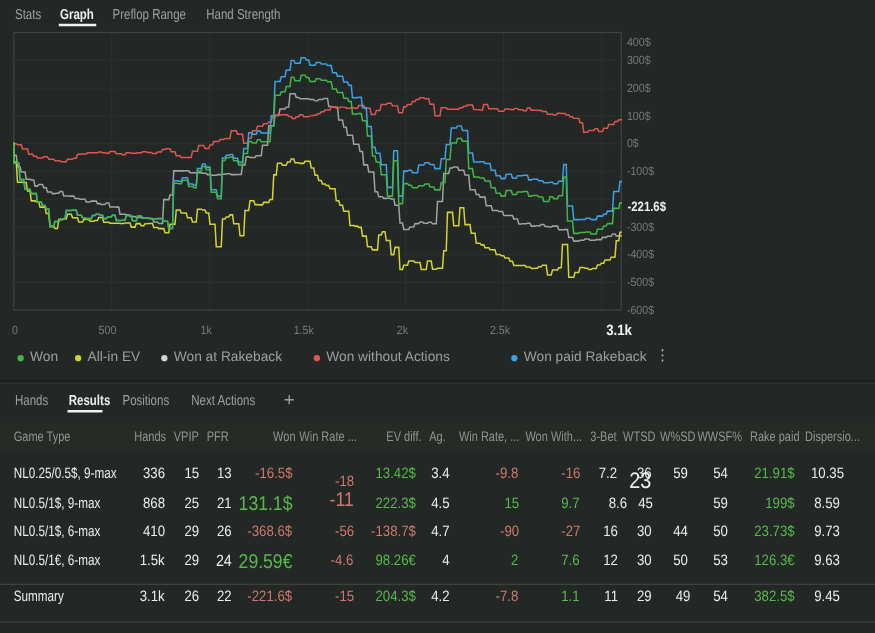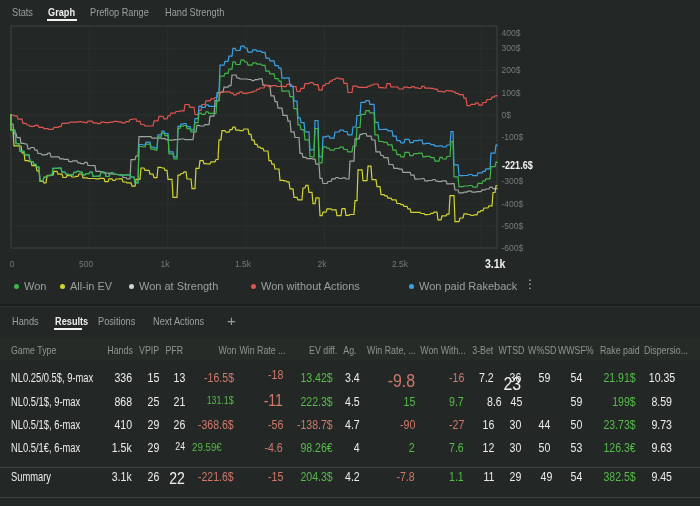--- a/index.html
+++ b/index.html
@@ -58,21 +58,21 @@
     <text transform="translate(243 267) scale(0.9 1)" fill="#767b78" font-size="9.5" text-anchor="middle">1.5k</text>
     <text transform="translate(322 267) scale(0.9 1)" fill="#767b78" font-size="9.5" text-anchor="middle">2k</text>
     <text transform="translate(400 267) scale(0.9 1)" fill="#767b78" font-size="9.5" text-anchor="middle">2.5k</text>
     <text transform="translate(505.5 268) scale(0.88 1)" fill="#f0f2f1" font-size="12" font-weight="bold" text-anchor="end">3.1k</text>
 </svg>
 <div class="abs" style="left:14px;top:284px;width:5px;height:5px;border-radius:50%;background:#41b549"></div>
 <div class="abs g" style="left:24px;top:280px;font-size:11px">Won</div>
 <div class="abs" style="left:60px;top:284px;width:5px;height:5px;border-radius:50%;background:#d3d431"></div>
 <div class="abs g" style="left:70px;top:280px;font-size:11px">All-in EV</div>
 <div class="abs" style="left:129px;top:284px;width:5px;height:5px;border-radius:50%;background:#d2d6d3"></div>
-<div class="abs g" style="left:139px;top:280px;font-size:11px">Won at Strength</div>
+<div class="abs g" style="left:139px;top:280px;font-size:11px">Won at Rakeback</div>
 <div class="abs" style="left:251px;top:284px;width:5px;height:5px;border-radius:50%;background:#e05550"></div>
 <div class="abs g" style="left:261px;top:280px;font-size:11px">Won without Actions</div>
 <div class="abs" style="left:409px;top:284px;width:5px;height:5px;border-radius:50%;background:#3ba2e8"></div>
 <div class="abs g" style="left:419px;top:280px;font-size:11px">Won paid Rakeback</div>
 <div class="abs" style="left:524px;top:277px;font-size:12px;color:#b5bab7">⋮</div>
 <div class="abs" style="left:0;top:304px;width:700px;height:2px;background:#1b1f1d"></div>
 <div class="abs" style="left:0;top:306px;width:700px;height:1px;background:#2e3330"></div>
 <div class="abs g" style="left:12px;top:315px;font-size:11.5px"><span class="sqL">Hands</span></div>
 <div class="abs w" style="left:55px;top:315px;font-size:11.5px;font-weight:bold"><span class="sqL">Results</span></div>
 <div class="abs" style="left:54px;top:328px;width:28px;height:2px;background:#f2f3f2"></div>
@@ -94,36 +94,36 @@
 <div class="abs num" style="left:434px;width:90px;top:344px;font-size:11px;color:#8f9591"><span style="transform:scale(0.8,1);transform-origin:right top;display:inline-block">WTSD</span></div>
 <div class="abs num" style="left:466px;width:90px;top:344px;font-size:11px;color:#8f9591"><span style="transform:scale(0.8,1);transform-origin:right top;display:inline-block">W%SD</span></div>
 <div class="abs num" style="left:504px;width:90px;top:344px;font-size:11px;color:#8f9591"><span style="transform:scale(0.8,1);transform-origin:right top;display:inline-block">WWSF%</span></div>
 <div class="abs" style="left:600px;top:344px;font-size:11px;color:#8f9591"><span class="sqL">Rake paid</span></div>
 <div class="abs" style="left:644px;top:344px;font-size:11px;color:#8f9591"><span class="sqL">Dispersio...</span></div>
 <div class="abs w" style="left:11px;top:371px;font-size:12px"><span style="transform:scale(0.78,1);transform-origin:left top;display:inline-block">NL0.25/0.5$, 9-max</span></div>
 <div class="abs num w" style="left:42px;width:90px;top:371px;font-size:12px"><span style="transform:scale(0.88,1);transform-origin:right top;display:inline-block">336</span></div>
 <div class="abs num w" style="left:69px;width:90px;top:371px;font-size:12px"><span style="transform:scale(0.88,1);transform-origin:right top;display:inline-block">15</span></div>
 <div class="abs num w" style="left:95px;width:90px;top:371px;font-size:12px"><span style="transform:scale(0.88,1);transform-origin:right top;display:inline-block">13</span></div>
 <div class="abs num red" style="left:144px;width:90px;top:371px;font-size:12px"><span style="transform:scale(0.88,1);transform-origin:right top;display:inline-block">-16.5$</span></div>
-<div class="abs num red" style="left:193px;width:90px;top:368px;font-size:12px"><span style="transform:scale(0.88,1);transform-origin:right top;display:inline-block">-18</span></div>
+<div class="abs num red" style="left:193px;width:90px;top:378px;font-size:12px"><span style="transform:scale(0.88,1);transform-origin:right top;display:inline-block">-18</span></div>
 <div class="abs num grn" style="left:243px;width:90px;top:371px;font-size:12px"><span style="transform:scale(0.88,1);transform-origin:right top;display:inline-block">13.42$</span></div>
 <div class="abs num w" style="left:270px;width:90px;top:371px;font-size:12px"><span style="transform:scale(0.88,1);transform-origin:right top;display:inline-block">3.4</span></div>
-<div class="abs num red" style="left:325px;width:90px;top:371px;font-size:18px"><span style="transform:scale(0.88,1);transform-origin:right top;display:inline-block">-9.8</span></div>
+<div class="abs num red" style="left:325px;width:90px;top:371px;font-size:12px"><span style="transform:scale(0.88,1);transform-origin:right top;display:inline-block">-9.8</span></div>
 <div class="abs num red" style="left:374px;width:90px;top:371px;font-size:12px"><span style="transform:scale(0.88,1);transform-origin:right top;display:inline-block">-16</span></div>
 <div class="abs num w" style="left:404px;width:90px;top:371px;font-size:12px"><span style="transform:scale(0.88,1);transform-origin:right top;display:inline-block">7.2</span></div>
 <div class="abs num w" style="left:431px;width:90px;top:371px;font-size:12px"><span style="transform:scale(0.88,1);transform-origin:right top;display:inline-block">36</span></div>
 <div class="abs num w" style="left:460px;width:90px;top:371px;font-size:12px"><span style="transform:scale(0.88,1);transform-origin:right top;display:inline-block">59</span></div>
 <div class="abs num w" style="left:492px;width:90px;top:371px;font-size:12px"><span style="transform:scale(0.88,1);transform-origin:right top;display:inline-block">54</span></div>
 <div class="abs num grn" style="left:546px;width:90px;top:371px;font-size:12px"><span style="transform:scale(0.88,1);transform-origin:right top;display:inline-block">21.91$</span></div>
 <div class="abs w" style="left:617px;width:90px;top:371px;font-size:12px;text-align:center"><span style="transform:scale(0.88,1);transform-origin:center top;display:inline-block">10.35</span></div>
 <div class="abs w" style="left:11px;top:394.5px;font-size:12px"><span style="transform:scale(0.78,1);transform-origin:left top;display:inline-block">NL0.5/1$, 9-max</span></div>
 <div class="abs num w" style="left:42px;width:90px;top:394.5px;font-size:12px"><span style="transform:scale(0.88,1);transform-origin:right top;display:inline-block">868</span></div>
 <div class="abs num w" style="left:69px;width:90px;top:394.5px;font-size:12px"><span style="transform:scale(0.88,1);transform-origin:right top;display:inline-block">25</span></div>
 <div class="abs num w" style="left:95px;width:90px;top:394.5px;font-size:12px"><span style="transform:scale(0.88,1);transform-origin:right top;display:inline-block">21</span></div>
-<div class="abs num grn" style="left:144px;width:90px;top:394.5px;font-size:10px"><span style="transform:scale(0.88,1);transform-origin:right top;display:inline-block">131.1$</span></div>
+<div class="abs num grn" style="left:144px;width:90px;top:394.5px;font-size:16px"><span style="transform:scale(0.88,1);transform-origin:right top;display:inline-block">131.1$</span></div>
 <div class="abs num red" style="left:193px;width:90px;top:392px;font-size:16px"><span style="transform:scale(0.88,1);transform-origin:right top;display:inline-block">-11</span></div>
 <div class="abs num grn" style="left:243px;width:90px;top:394.5px;font-size:12px"><span style="transform:scale(0.88,1);transform-origin:right top;display:inline-block">222.3$</span></div>
 <div class="abs num w" style="left:270px;width:90px;top:394.5px;font-size:12px"><span style="transform:scale(0.88,1);transform-origin:right top;display:inline-block">4.5</span></div>
 <div class="abs num grn" style="left:325px;width:90px;top:394.5px;font-size:12px"><span style="transform:scale(0.88,1);transform-origin:right top;display:inline-block">15</span></div>
 <div class="abs num grn" style="left:374px;width:90px;top:394.5px;font-size:12px"><span style="transform:scale(0.88,1);transform-origin:right top;display:inline-block">9.7</span></div>
 <div class="abs num w" style="left:412px;width:90px;top:394.5px;font-size:12px"><span style="transform:scale(0.88,1);transform-origin:right top;display:inline-block">8.6</span></div>
 <div class="abs num w" style="left:431px;width:90px;top:374px;font-size:18px"><span style="transform:scale(0.88,1);transform-origin:right top;display:inline-block">23</span></div>
 <div class="abs num w" style="left:432px;width:90px;top:394.5px;font-size:12px"><span style="transform:scale(0.88,1);transform-origin:right top;display:inline-block">45</span></div>
 <div class="abs num w" style="left:492px;width:90px;top:394.5px;font-size:12px"><span style="transform:scale(0.88,1);transform-origin:right top;display:inline-block">59</span></div>
 <div class="abs num grn" style="left:546px;width:90px;top:394.5px;font-size:12px"><span style="transform:scale(0.88,1);transform-origin:right top;display:inline-block">199$</span></div>
@@ -140,37 +140,37 @@
 <div class="abs num red" style="left:374px;width:90px;top:417.5px;font-size:12px"><span style="transform:scale(0.88,1);transform-origin:right top;display:inline-block">-27</span></div>
 <div class="abs num w" style="left:404px;width:90px;top:417.5px;font-size:12px"><span style="transform:scale(0.88,1);transform-origin:right top;display:inline-block">16</span></div>
 <div class="abs num w" style="left:431px;width:90px;top:417.5px;font-size:12px"><span style="transform:scale(0.88,1);transform-origin:right top;display:inline-block">30</span></div>
 <div class="abs num w" style="left:460px;width:90px;top:417.5px;font-size:12px"><span style="transform:scale(0.88,1);transform-origin:right top;display:inline-block">44</span></div>
 <div class="abs num w" style="left:492px;width:90px;top:417.5px;font-size:12px"><span style="transform:scale(0.88,1);transform-origin:right top;display:inline-block">50</span></div>
 <div class="abs num grn" style="left:546px;width:90px;top:417.5px;font-size:12px"><span style="transform:scale(0.88,1);transform-origin:right top;display:inline-block">23.73$</span></div>
 <div class="abs w" style="left:617px;width:90px;top:417.5px;font-size:12px;text-align:center"><span style="transform:scale(0.88,1);transform-origin:center top;display:inline-block">9.73</span></div>
 <div class="abs w" style="left:11px;top:440.5px;font-size:12px"><span style="transform:scale(0.78,1);transform-origin:left top;display:inline-block">NL0.5/1€, 6-max</span></div>
 <div class="abs num w" style="left:42px;width:90px;top:440.5px;font-size:12px"><span style="transform:scale(0.88,1);transform-origin:right top;display:inline-block">1.5k</span></div>
 <div class="abs num w" style="left:69px;width:90px;top:440.5px;font-size:12px"><span style="transform:scale(0.88,1);transform-origin:right top;display:inline-block">29</span></div>
-<div class="abs num w" style="left:95px;width:90px;top:440.5px;font-size:10px"><span style="transform:scale(0.88,1);transform-origin:right top;display:inline-block">24</span></div>
-<div class="abs num grn" style="left:132px;width:90px;top:440.5px;font-size:11px"><span style="transform:scale(0.88,1);transform-origin:right top;display:inline-block">29.59€</span></div>
+<div class="abs num w" style="left:95px;width:90px;top:440.5px;font-size:13px"><span style="transform:scale(0.88,1);transform-origin:right top;display:inline-block">24</span></div>
+<div class="abs num grn" style="left:144px;width:90px;top:440.5px;font-size:16px"><span style="transform:scale(0.88,1);transform-origin:right top;display:inline-block">29.59€</span></div>
 <div class="abs num red" style="left:193px;width:90px;top:440.5px;font-size:12px"><span style="transform:scale(0.88,1);transform-origin:right top;display:inline-block">-4.6</span></div>
 <div class="abs num grn" style="left:243px;width:90px;top:440.5px;font-size:12px"><span style="transform:scale(0.88,1);transform-origin:right top;display:inline-block">98.26€</span></div>
 <div class="abs num w" style="left:270px;width:90px;top:440.5px;font-size:12px"><span style="transform:scale(0.88,1);transform-origin:right top;display:inline-block">4</span></div>
 <div class="abs num grn" style="left:325px;width:90px;top:440.5px;font-size:12px"><span style="transform:scale(0.88,1);transform-origin:right top;display:inline-block">2</span></div>
 <div class="abs num grn" style="left:374px;width:90px;top:440.5px;font-size:12px"><span style="transform:scale(0.88,1);transform-origin:right top;display:inline-block">7.6</span></div>
 <div class="abs num w" style="left:404px;width:90px;top:440.5px;font-size:12px"><span style="transform:scale(0.88,1);transform-origin:right top;display:inline-block">12</span></div>
 <div class="abs num w" style="left:431px;width:90px;top:440.5px;font-size:12px"><span style="transform:scale(0.88,1);transform-origin:right top;display:inline-block">30</span></div>
 <div class="abs num w" style="left:460px;width:90px;top:440.5px;font-size:12px"><span style="transform:scale(0.88,1);transform-origin:right top;display:inline-block">50</span></div>
 <div class="abs num w" style="left:492px;width:90px;top:440.5px;font-size:12px"><span style="transform:scale(0.88,1);transform-origin:right top;display:inline-block">53</span></div>
 <div class="abs num grn" style="left:546px;width:90px;top:440.5px;font-size:12px"><span style="transform:scale(0.88,1);transform-origin:right top;display:inline-block">126.3€</span></div>
 <div class="abs w" style="left:617px;width:90px;top:440.5px;font-size:12px;text-align:center"><span style="transform:scale(0.88,1);transform-origin:center top;display:inline-block">9.63</span></div>
 <div class="abs w" style="left:11px;top:470px;font-size:12px"><span style="transform:scale(0.78,1);transform-origin:left top;display:inline-block">Summary</span></div>
 <div class="abs num w" style="left:42px;width:90px;top:470px;font-size:12px"><span style="transform:scale(0.88,1);transform-origin:right top;display:inline-block">3.1k</span></div>
 <div class="abs num w" style="left:69px;width:90px;top:470px;font-size:12px"><span style="transform:scale(0.88,1);transform-origin:right top;display:inline-block">26</span></div>
-<div class="abs num w" style="left:95px;width:90px;top:470px;font-size:16px"><span style="transform:scale(0.88,1);transform-origin:right top;display:inline-block">22</span></div>
+<div class="abs num w" style="left:95px;width:90px;top:470px;font-size:12px"><span style="transform:scale(0.88,1);transform-origin:right top;display:inline-block">22</span></div>
 <div class="abs num red" style="left:144px;width:90px;top:470px;font-size:12px"><span style="transform:scale(0.88,1);transform-origin:right top;display:inline-block">-221.6$</span></div>
 <div class="abs num red" style="left:193px;width:90px;top:470px;font-size:12px"><span style="transform:scale(0.88,1);transform-origin:right top;display:inline-block">-15</span></div>
 <div class="abs num grn" style="left:243px;width:90px;top:470px;font-size:12px"><span style="transform:scale(0.88,1);transform-origin:right top;display:inline-block">204.3$</span></div>
 <div class="abs num w" style="left:270px;width:90px;top:470px;font-size:12px"><span style="transform:scale(0.88,1);transform-origin:right top;display:inline-block">4.2</span></div>
 <div class="abs num red" style="left:325px;width:90px;top:470px;font-size:12px"><span style="transform:scale(0.88,1);transform-origin:right top;display:inline-block">-7.8</span></div>
 <div class="abs num grn" style="left:374px;width:90px;top:470px;font-size:12px"><span style="transform:scale(0.88,1);transform-origin:right top;display:inline-block">1.1</span></div>
 <div class="abs num w" style="left:404px;width:90px;top:470px;font-size:12px"><span style="transform:scale(0.88,1);transform-origin:right top;display:inline-block">11</span></div>
 <div class="abs num w" style="left:431px;width:90px;top:470px;font-size:12px"><span style="transform:scale(0.88,1);transform-origin:right top;display:inline-block">29</span></div>
 <div class="abs num w" style="left:460px;width:92px;top:470px;font-size:12px"><span style="transform:scale(0.88,1);transform-origin:right top;display:inline-block">49</span></div>
 <div class="abs num w" style="left:492px;width:90px;top:470px;font-size:12px"><span style="transform:scale(0.88,1);transform-origin:right top;display:inline-block">54</span></div>

